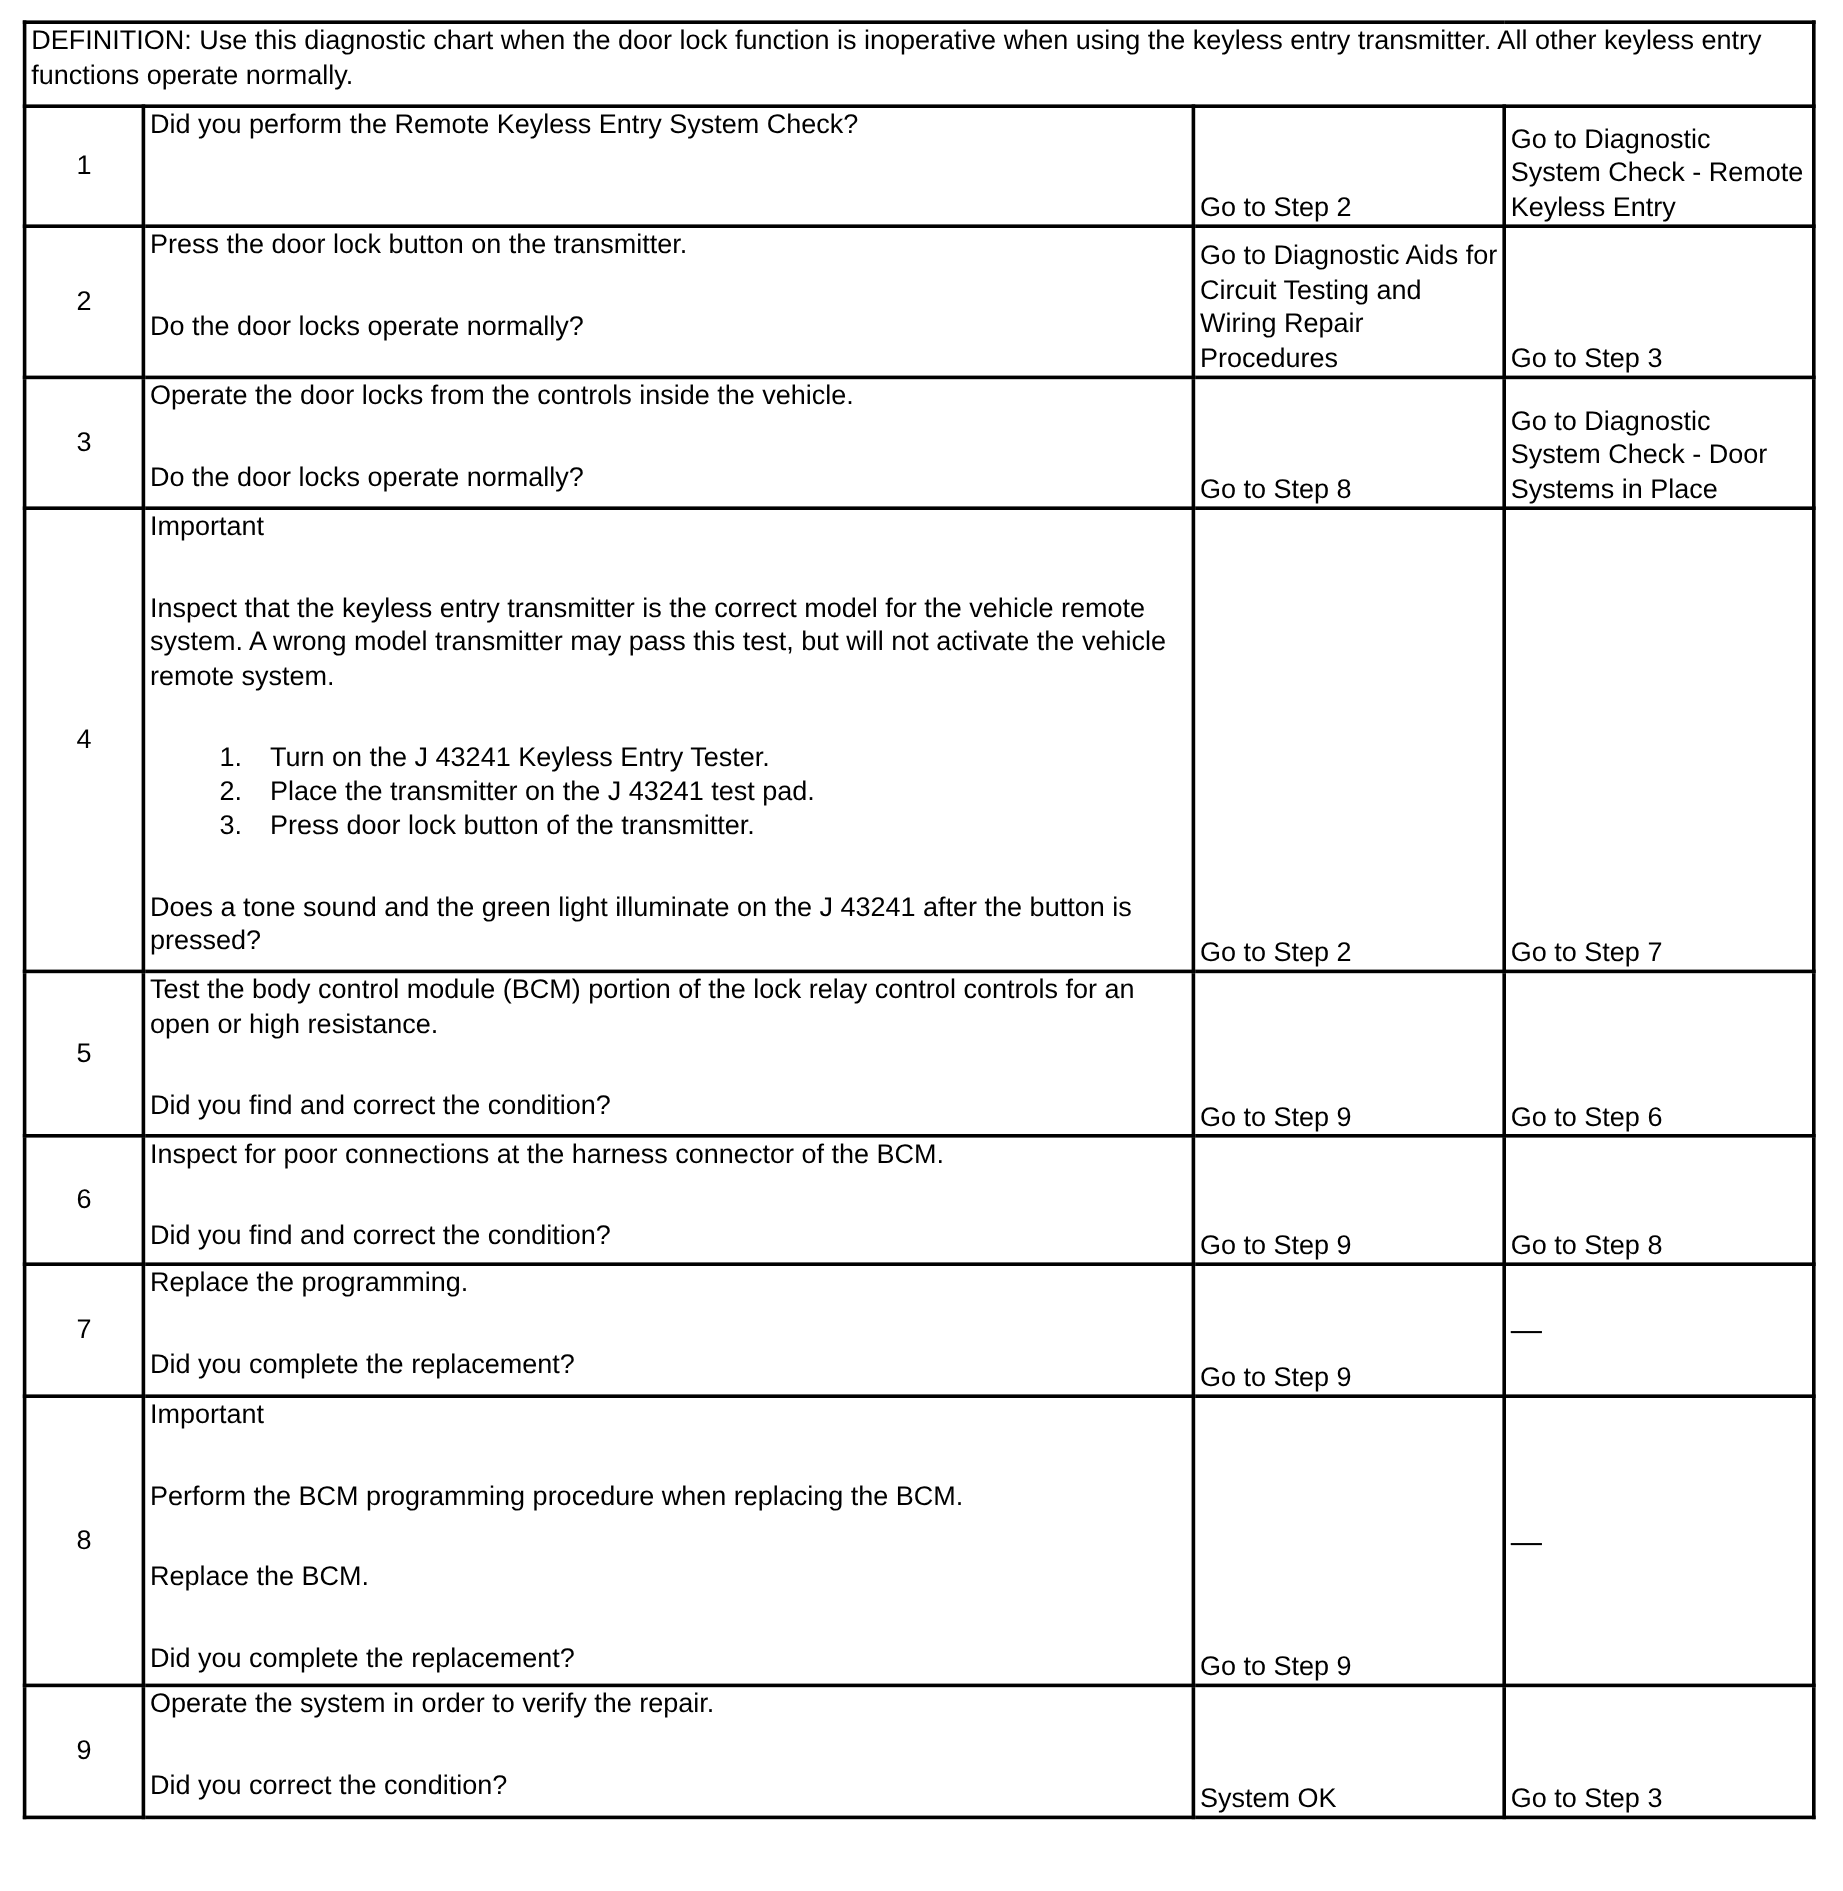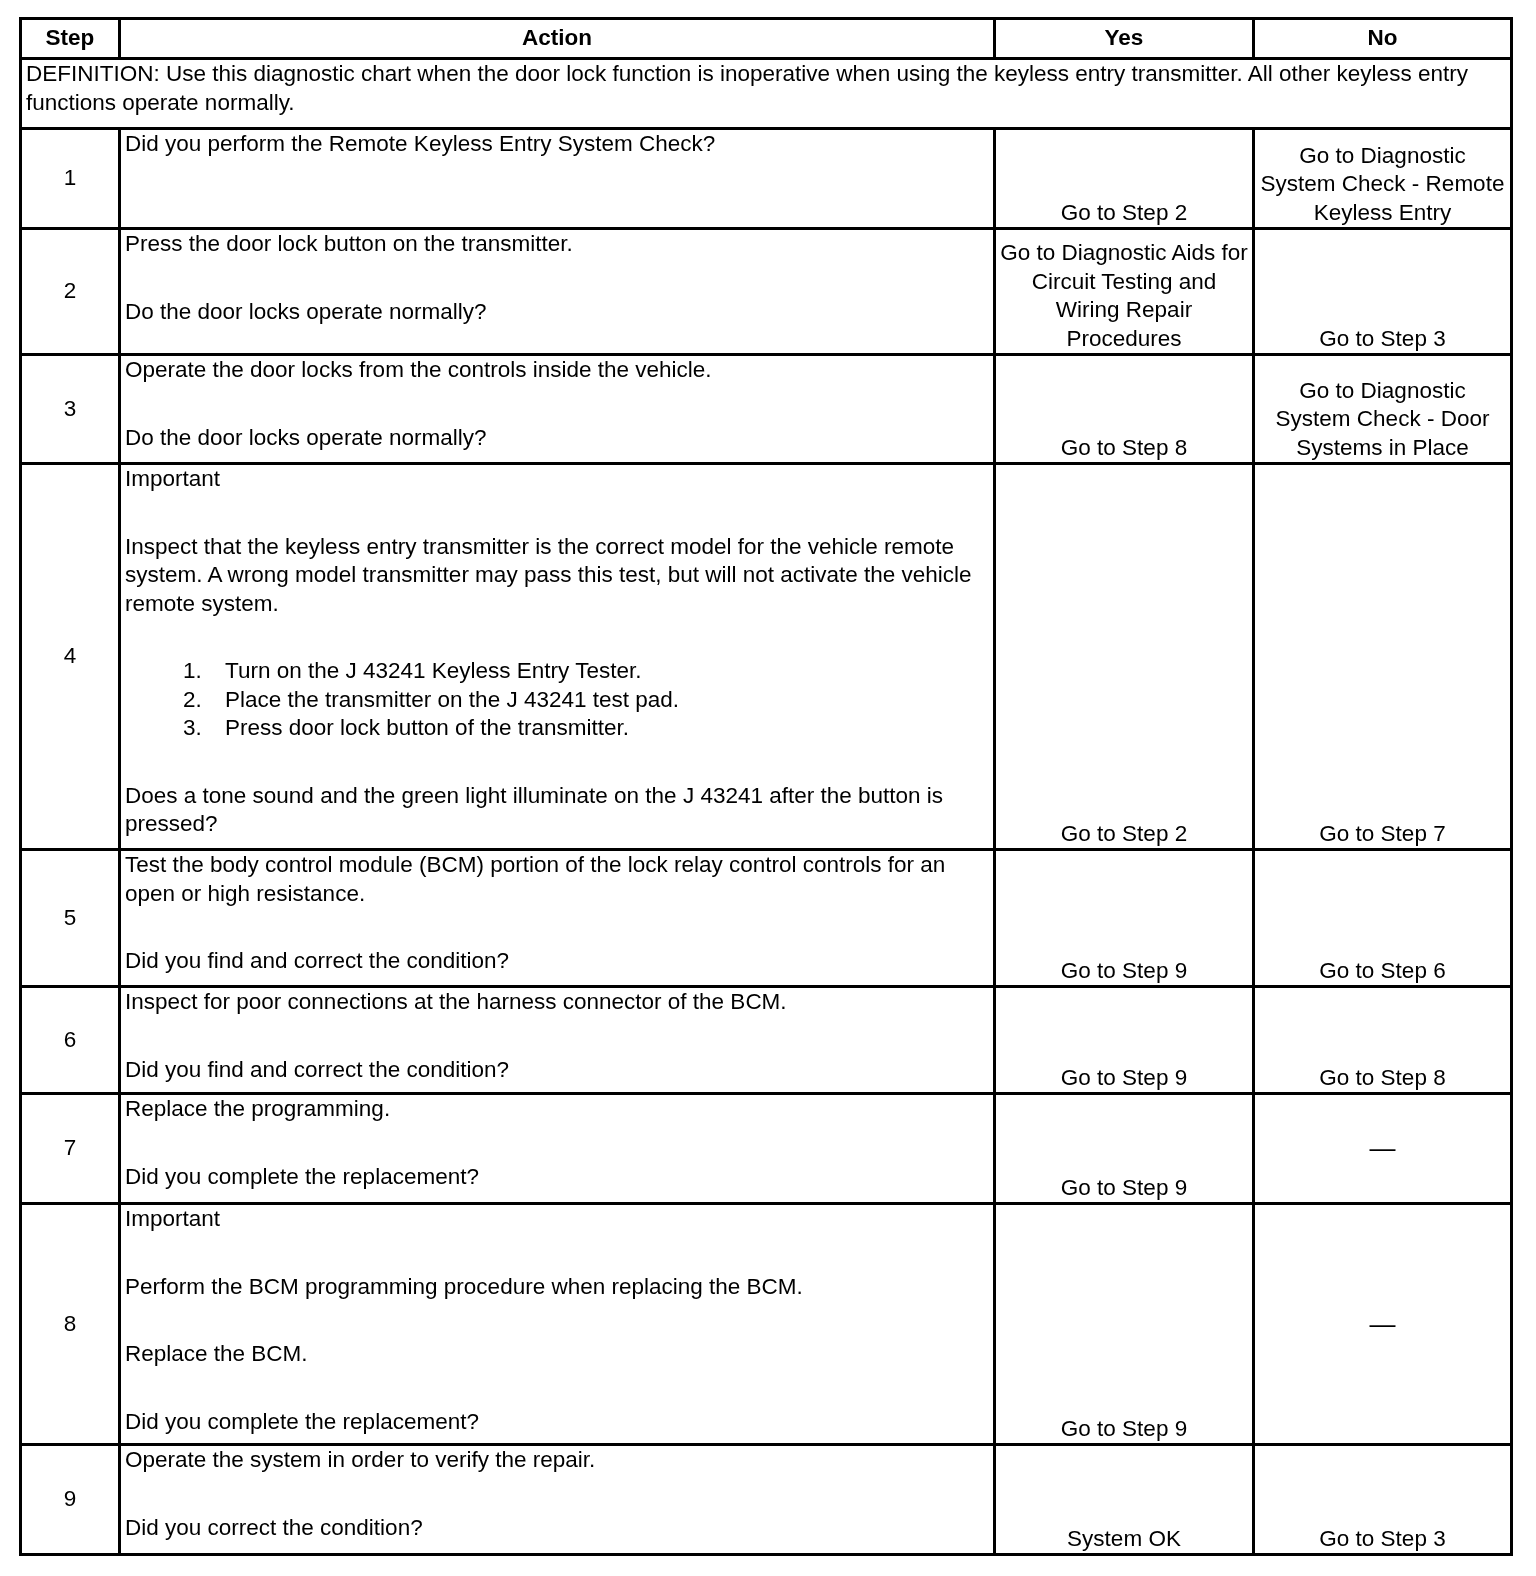--- a/index.html
+++ b/index.html
@@ -23,45 +23,39 @@
   col.c-yes { width: 259px; }
   col.c-no { width: 258px; }
   th { font-weight: bold !important; text-align: center; height: 34px; vertical-align: middle !important; }
   td.def { padding: 6px 4px 4px 4px; text-align: left; }
   tr.r-head { height: 40px; }
   tr.r-def { height: 70px; }
   td.step { text-align: center; vertical-align: middle !important; }
   td.action { padding-top: 4px; }
   td.action .block { display: block; }
   td.action .gap { display: block; height: 39px; }
-  td.ans { text-align: center; vertical-align: bottom !important; padding-bottom: 3px; }
+  td.ans { vertical-align: bottom !important; padding-bottom: 3px; }
   td.ans.mid { vertical-align: middle !important; }
   .bold { font-weight: normal; }
   ol.sub { margin: 0; padding: 0 0 0 58px; list-style: none; }
   ol.sub li { display: flex; }
   ol.sub li .num { width: 42px; display: inline-block; }
   .dash { font-size: 26px; }
 </style>
 </head>
 <body>
 
 <table class="chart">
   <colgroup>
     <col class="c-step">
       <col class="c-action">
       <col class="c-yes">
       <col class="c-no">
   </colgroup>
   <tbody>
-      <tr class="r-head">
-    <th>Step</th>
-    <th>Action</th>
-    <th>Yes</th>
-    <th>No</th>
-  </tr>
   <tr class="r-def">
     <td colspan="4" class="def">DEFINITION: Use this diagnostic chart when the door lock function is inoperative when using the keyless entry transmitter. All other keyless entry functions operate normally.</td>
   </tr>
 
   <tr style="height:100px">
     <td class="step">1</td>
     <td class="action">
       <span class="block">Did you perform the Remote Keyless Entry System Check?</span>
     </td>
     <td class="ans">Go to Step 2</td>

